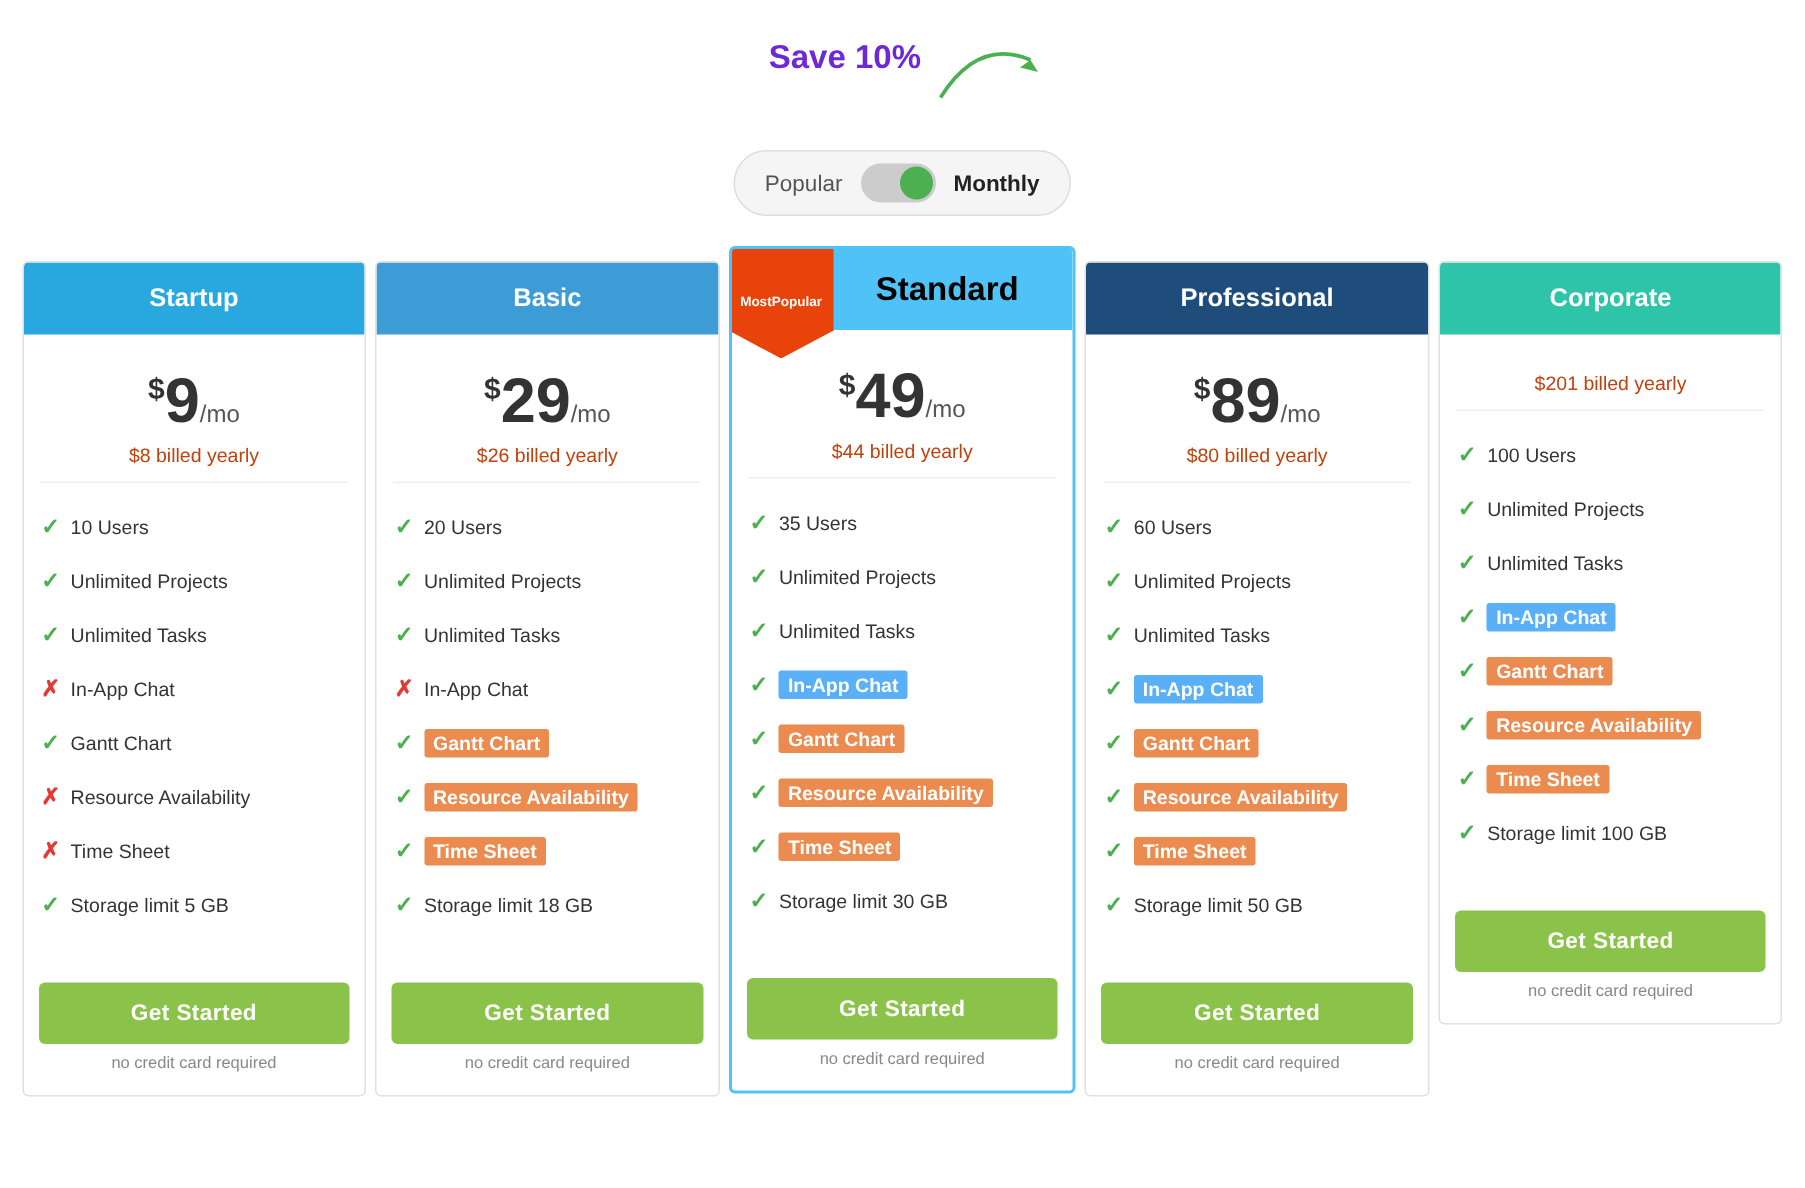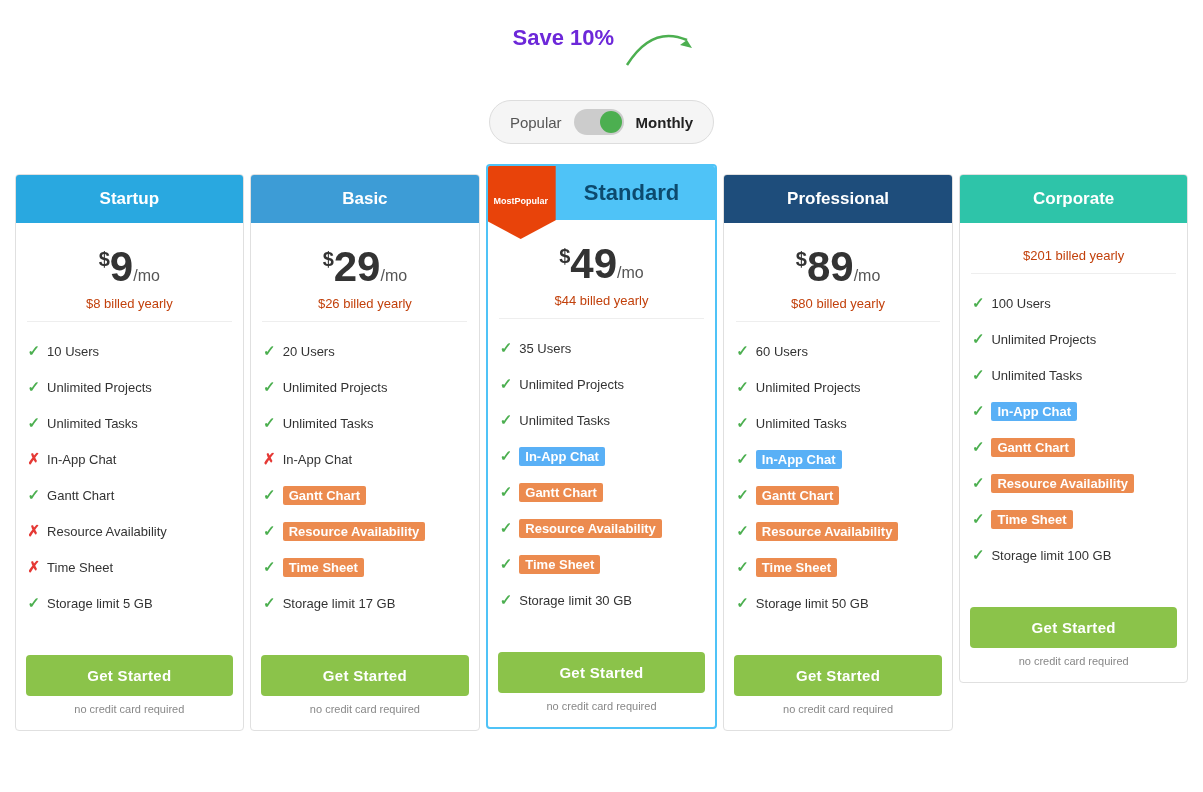--- a/index.html
+++ b/index.html
@@ -134,21 +134,21 @@
 
     .standard-header-wrapper {
       display: flex;
       align-items: center;
       background: #4fc3f7;
     }
     .standard-title {
       flex: 1;
       text-align: center;
       padding: 14px 10px 14px 70px;
-      color: #0c4a6e;
+      color: #000000;
       font-weight: bold;
       font-size: 22px;
     }
 
     .price-section {
       text-align: center;
       padding: 20px 10px 10px;
     }
     .price-main {
       font-size: 42px;
@@ -333,21 +333,21 @@
         <li>
           <span class="check-icon">✓</span>
           <span class="highlight-orange">Resource Availability</span>
         </li>
         <li>
           <span class="check-icon">✓</span>
           <span class="highlight-orange">Time Sheet</span>
         </li>
         <li>
           <span class="check-icon">✓</span>
-          <span>Storage limit 17 GB</span>
+          <span>Storage limit 18 GB</span>
         </li>
     </ul>
     <div class="get-started-section">
       <button class="get-started-btn">Get Started</button>
       <div class="no-cc">no credit card required</div>
     </div>
   </div>
     <div class="plan-card featured">
 
       <div class="standard-header-wrapper">

